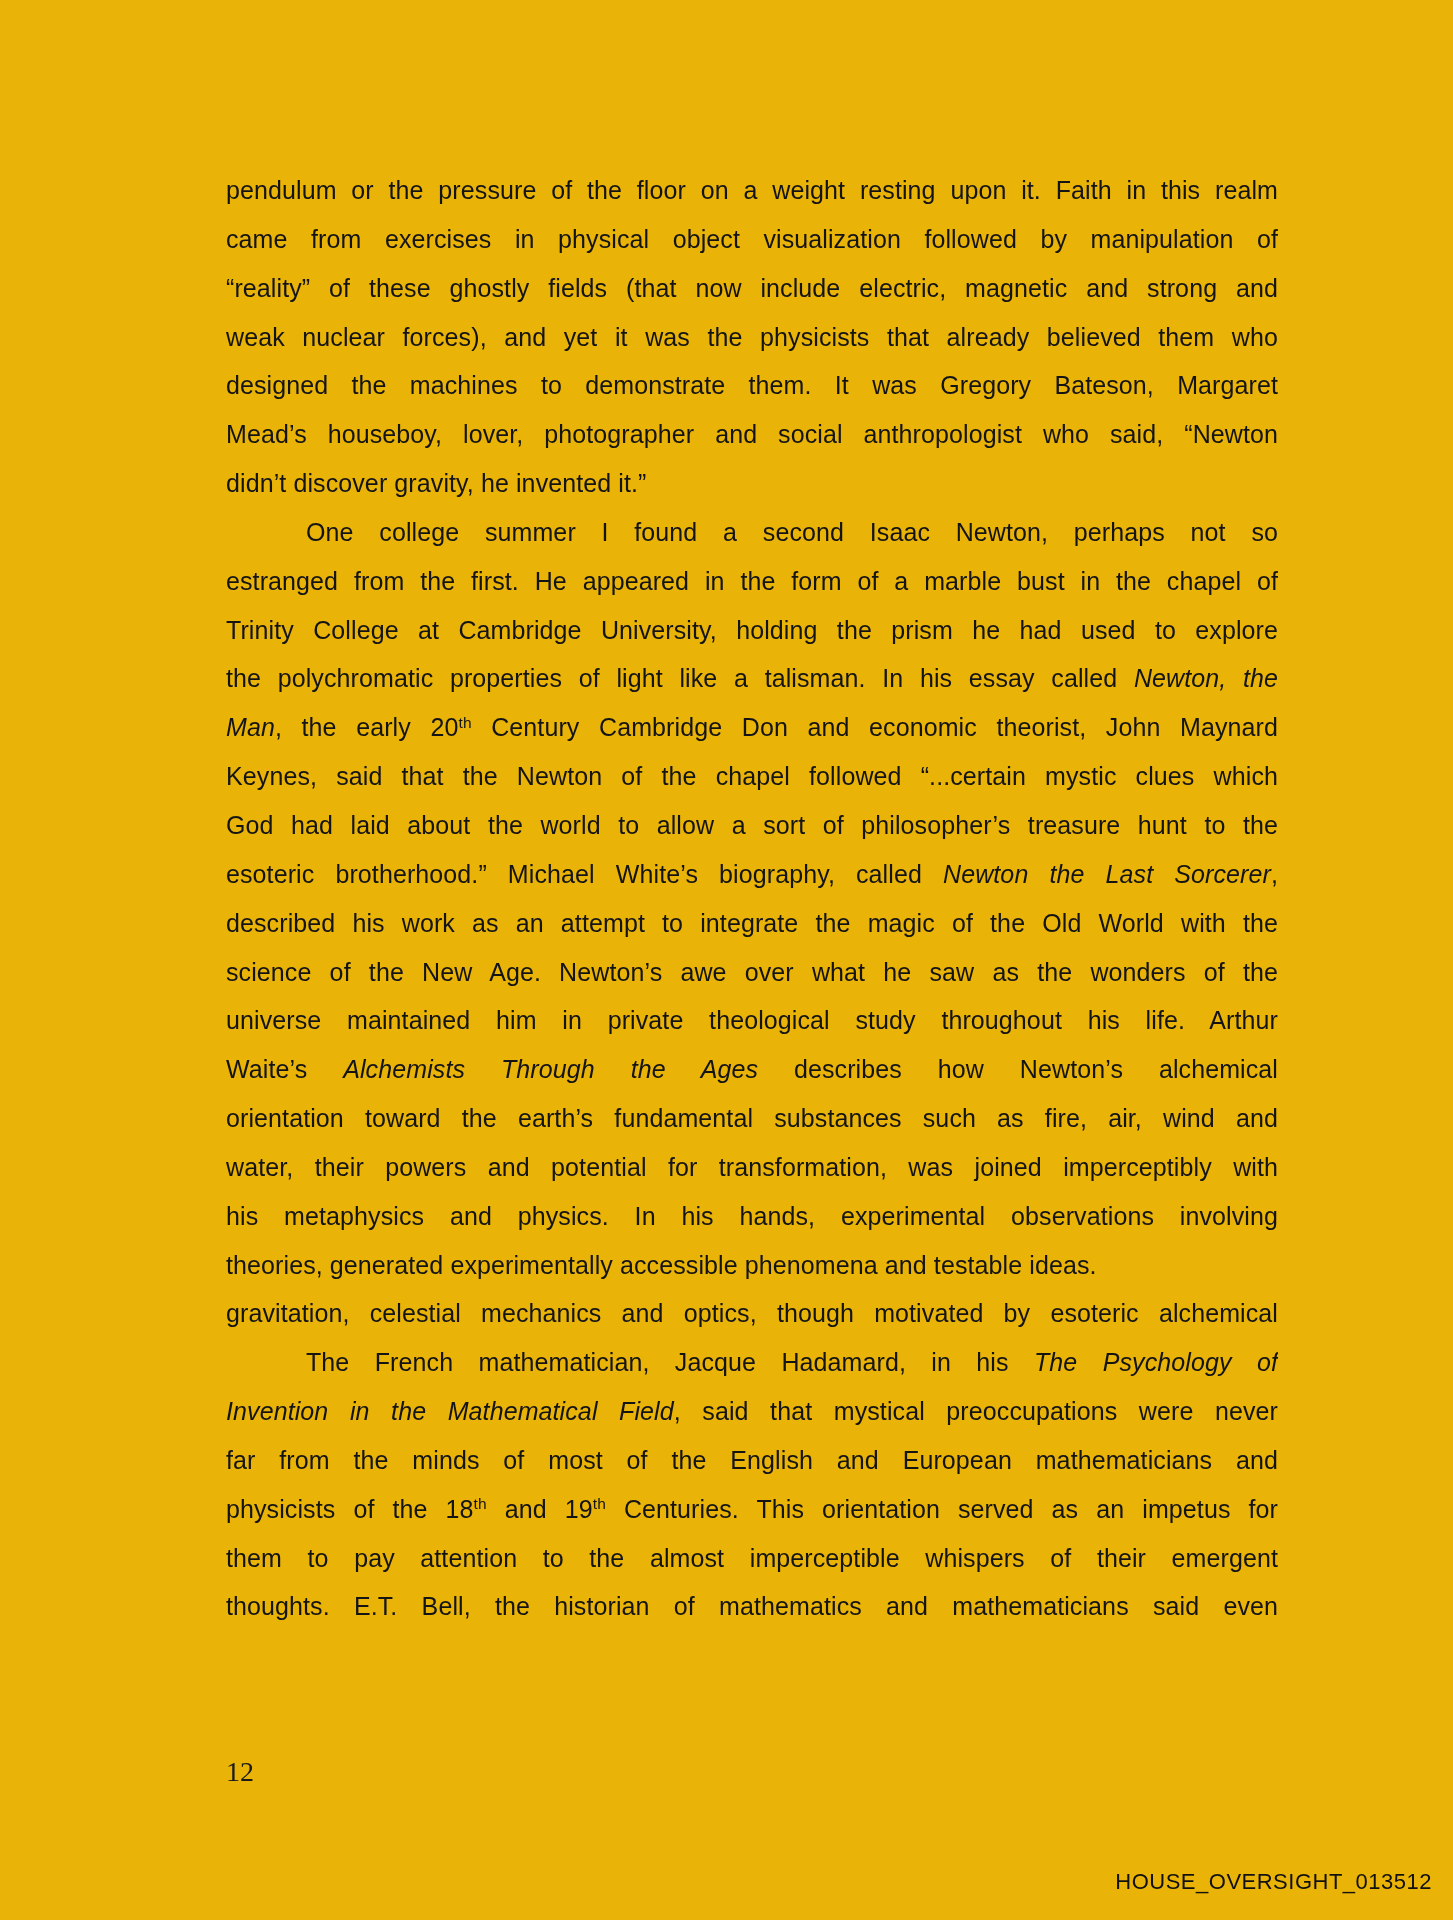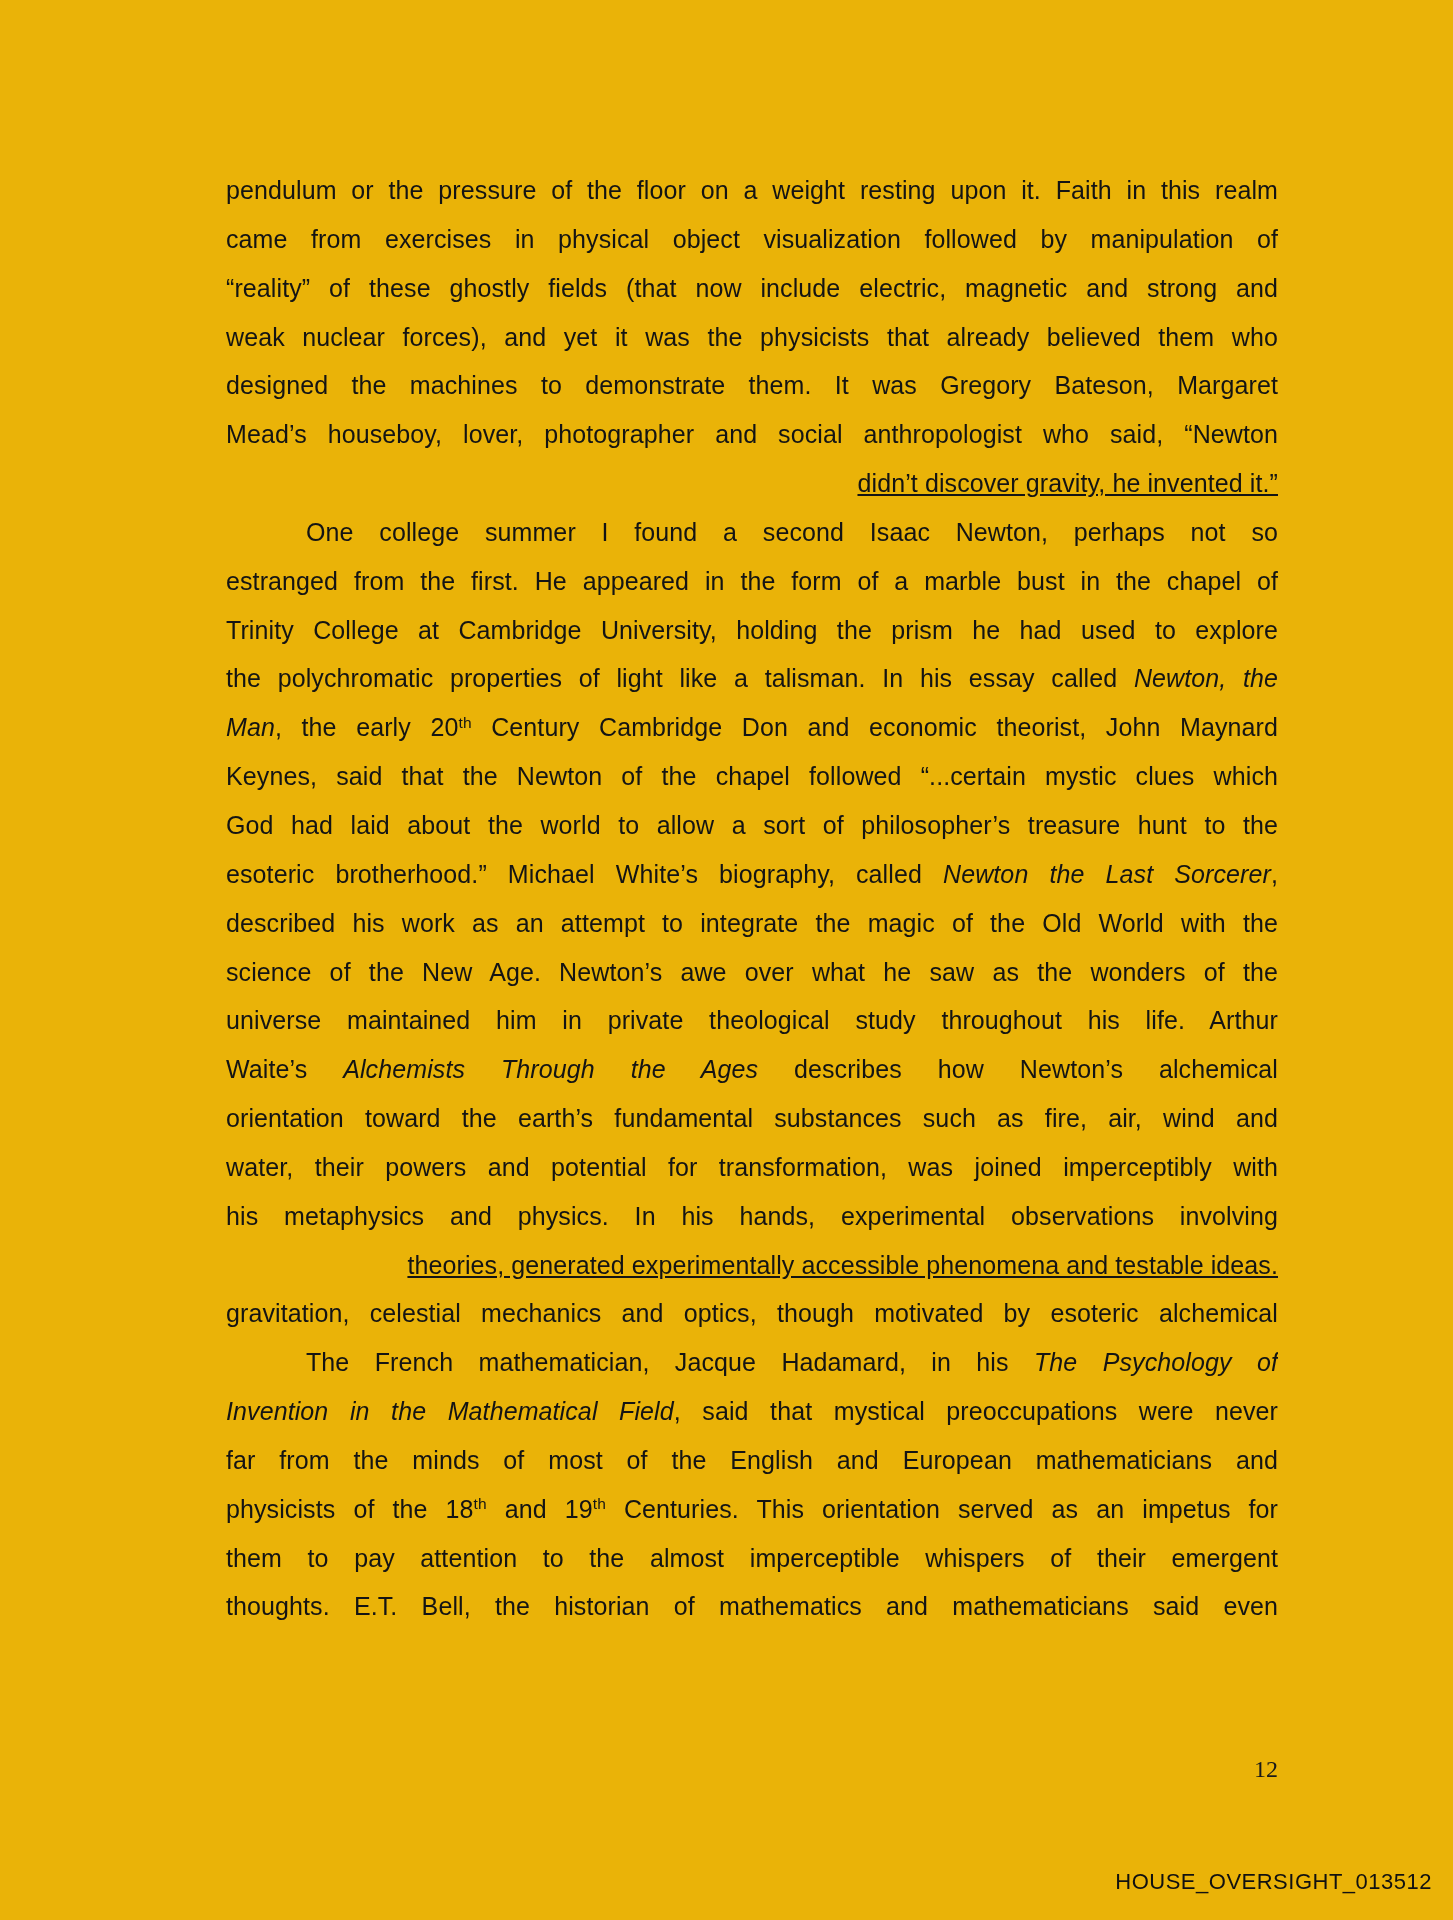--- a/index.html
+++ b/index.html
@@ -31,43 +31,42 @@
     color: #141414;
   }
   .para { margin: 0; }
   .line {
     height: 48.85px;
     text-align: justify;
     text-align-last: justify;
     overflow: hidden;
   }
   .line.no-just {
-    text-align: right;
+    text-align: left;
     text-align-last: auto;
-    text-decoration: underline;
   }
   .line.indent {
     text-indent: 80px;
   }
   .line i { font-style: italic; }
   .line sup {
     font-size: 0.62em;
     line-height: 0;
     vertical-align: baseline;
     position: relative;
     top: -0.55em;
   }
   .page-number {
     position: absolute;
     left: 226px;
     top: 1756px;
     width: 1052px;
-    text-align: right;
+    text-align: left;
     font-family: "Liberation Serif", serif;
-    font-size: 24px;
+    font-size: 28px;
     color: #1a1a1a;
   }
   .bates-stamp {
     position: absolute;
     top: 1869px;
     right: 21px;
     font-family: "Liberation Sans", sans-serif;
     font-size: 22px;
     letter-spacing: 0.5px;
     color: #111111;

